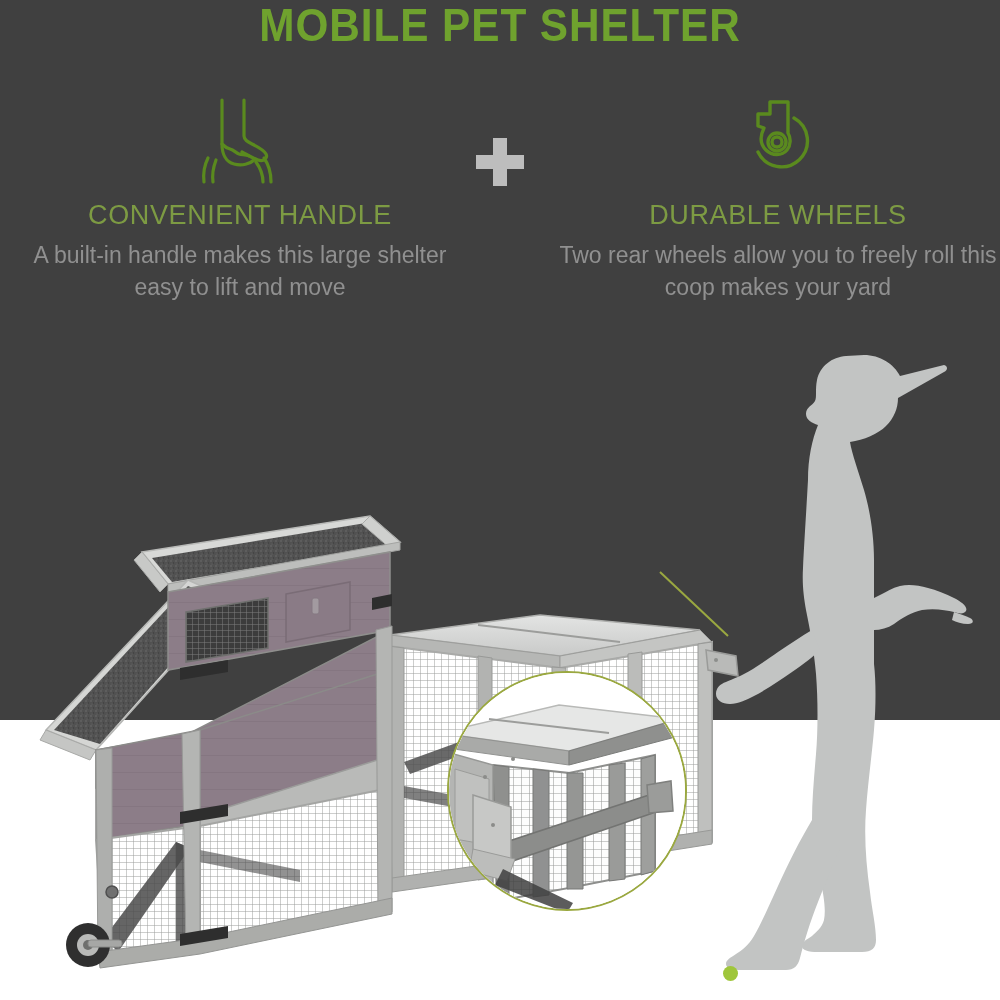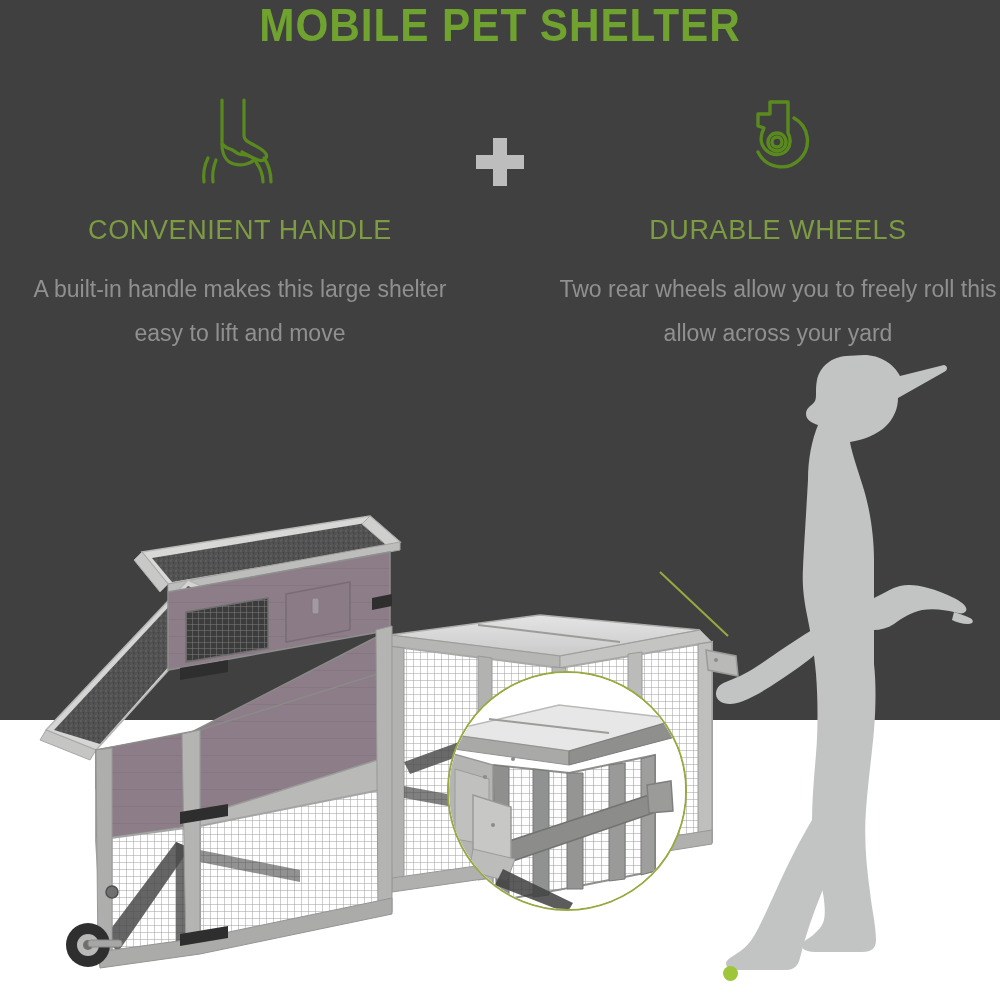--- a/index.html
+++ b/index.html
@@ -24,31 +24,31 @@
     line-height: 50px;
   }
 
   
   .feature { position: absolute; text-align: center; }
   .feature.left  { left: 20px;  top: 92px; width: 440px; }
   .feature.right { left: 558px; top: 92px; width: 440px; }
 
   .feature-icon { height: 96px; display: flex; align-items: center; justify-content: center; }
   .feature-head {
-    margin-top: 27px;
+    margin-top: 12px;
     font-size: 27px;
     letter-spacing: 0.6px;
     color: #7d9b43;
     font-weight: normal;
     white-space: nowrap;
   }
   .feature-body {
-    margin-top: 21px;
+    margin-top: 8px;
     font-size: 23px;
-    line-height: 44px;
+    line-height: 32px;
     color: #909090;
     font-weight: normal;
   }
 
   .plus {
     position: absolute;
     left: 476px; top: 138px;
     width: 48px; height: 48px;
     color: #bdbdbd;
   }
@@ -106,21 +106,21 @@
     <div class="feature-icon">
       <svg width="96" height="96" viewBox="0 0 96 96" fill="none" stroke="#5a8a1e" stroke-width="3.4" stroke-linecap="round" stroke-linejoin="round">
         <path d="M28 60 A26 26 0 1 0 64 26"></path>
         <path d="M40 10 L40 22 L28 22 L28 34 L34 36 C30 44 30 52 36 58
                  C42 64 52 64 57 58 C61 53 61 46 58 41 L58 22 L58 10 Z"></path>
         <circle cx="47" cy="50" r="9"></circle>
         <circle cx="47" cy="50" r="5"></circle>
       </svg>
     </div>
     <div class="feature-head">DURABLE WHEELS</div>
-    <div class="feature-body">Two rear wheels allow you to freely roll this allow across your yard</div>
+    <div class="feature-body">Two rear wheels allow you to freely roll this coop makes your yard</div>
   </div>
 
   <div class="scene">
     <svg width="1000" height="670" viewBox="0 0 1000 670">
       <defs>
 
         <pattern id="mesh" width="7" height="7" patternUnits="userSpaceOnUse">
           <rect width="7" height="7" fill="#ffffff"></rect>
           <path d="M0 0 L7 0 M0 0 L0 7" stroke="#9b9d9b" stroke-width="1"></path>
         </pattern>

